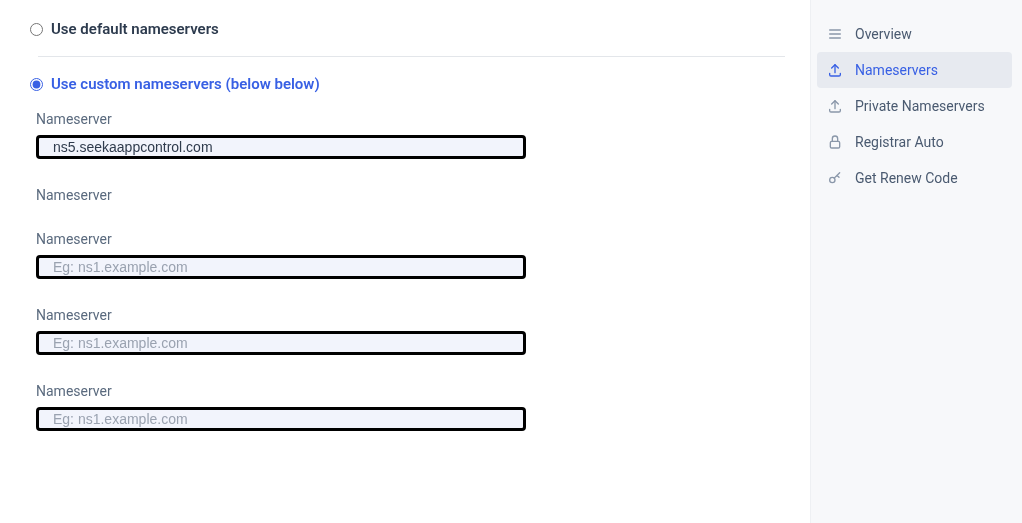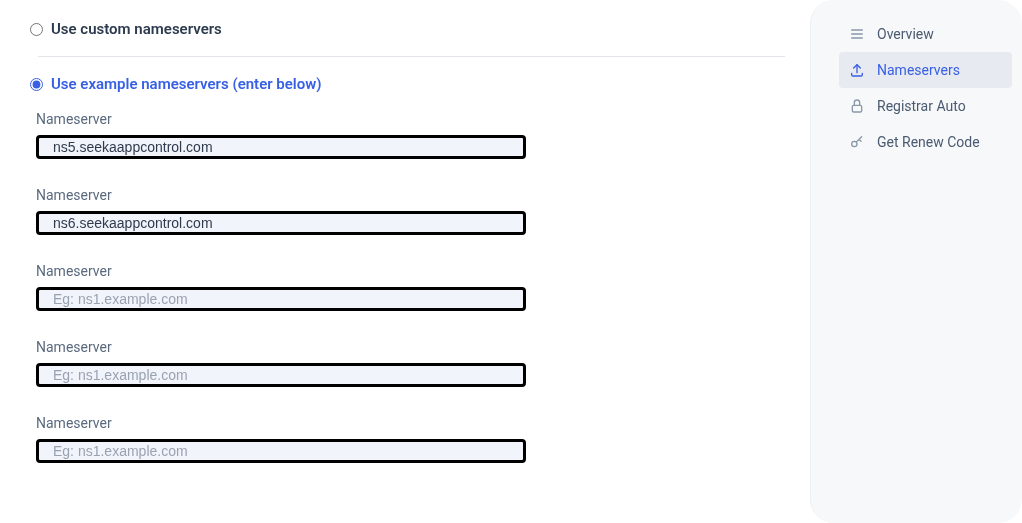--- a/index.html
+++ b/index.html
@@ -64,23 +64,22 @@
       border-radius: 4px;
       font-size: 14px;
       color: #2f3b4d;
     }
     .text-input::placeholder {
       color: #9aa2b0;
     }
     .sidebar {
       width: 212px;
       background: #f7f8fa;
-      padding: 16px 10px 0 28px;
+      padding: 16px 10px 0 6px;
       border-left: 1px solid #eef0f3;
-      border-radius: 24px;
     }
     .side-item {
       display: flex;
       align-items: center;
       gap: 12px;
       height: 36px;
       padding: 0 10px;
       border-radius: 4px;
       cursor: pointer;
       color: #4a5a70;
@@ -102,38 +101,37 @@
     }
     .side-item.active .icon { color: #3860e4; }
     svg { stroke: currentColor; fill: none; stroke-width: 2; stroke-linecap: round; stroke-linejoin: round; }
   </style>
 </head>
 <body>
 
 <div class="main">
   <div class="radio-row">
     <input type="radio" name="nsmode" style="">
-    <label class="radio-label">Use custom nameservers</label>
+    <label class="radio-label">Use default nameservers</label>
   </div>
 
   <hr class="divider">
 
   <div class="radio-row">
     <input type="radio" name="nsmode" checked="" style="">
-    <label class="radio-label selected">Use example nameservers (enter below)</label>
+    <label class="radio-label selected">Use custom nameservers (below below)</label>
   </div>
 
   <div class="form-block">
     <div class="field-group">
       <label class="field-label">Nameserver</label>
       <input class="text-input" type="text" value="ns5.seekaappcontrol.com" style="">
     </div>
     <div class="field-group">
       <label class="field-label">Nameserver</label>
-      <input class="text-input" type="text" value="ns6.seekaappcontrol.com" style="">
     </div>
     <div class="field-group">
       <label class="field-label">Nameserver</label>
       <input class="text-input" type="text" placeholder="Eg: ns1.example.com" style="">
     </div>
     <div class="field-group">
       <label class="field-label">Nameserver</label>
       <input class="text-input" type="text" placeholder="Eg: ns1.example.com" style="">
     </div>
     <div class="field-group">
@@ -160,20 +158,30 @@
           <path d="M4 17v2a2 2 0 0 0 2 2h12a2 2 0 0 0 2-2v-2"></path>
           <polyline points="7 9 12 4 17 9"></polyline>
           <line x1="12" y1="4" x2="12" y2="16"></line>
         </svg>
     </span>
     <span>Nameservers</span>
   </div>
   <div class="side-item">
     <span class="icon">
       <svg viewBox="0 0 24 24" width="16" height="16">
+          <path d="M4 17v2a2 2 0 0 0 2 2h12a2 2 0 0 0 2-2v-2"></path>
+          <polyline points="7 9 12 4 17 9"></polyline>
+          <line x1="12" y1="4" x2="12" y2="16"></line>
+        </svg>
+    </span>
+    <span>Private Nameservers</span>
+  </div>
+  <div class="side-item">
+    <span class="icon">
+      <svg viewBox="0 0 24 24" width="16" height="16">
           <rect x="5" y="11" width="14" height="10" rx="2"></rect>
           <path d="M8 11V7a4 4 0 0 1 8 0v4"></path>
         </svg>
     </span>
     <span>Registrar Auto</span>
   </div>
   <div class="side-item">
     <span class="icon">
       <svg viewBox="0 0 24 24" width="16" height="16">
           <circle cx="8" cy="15" r="4"></circle>

